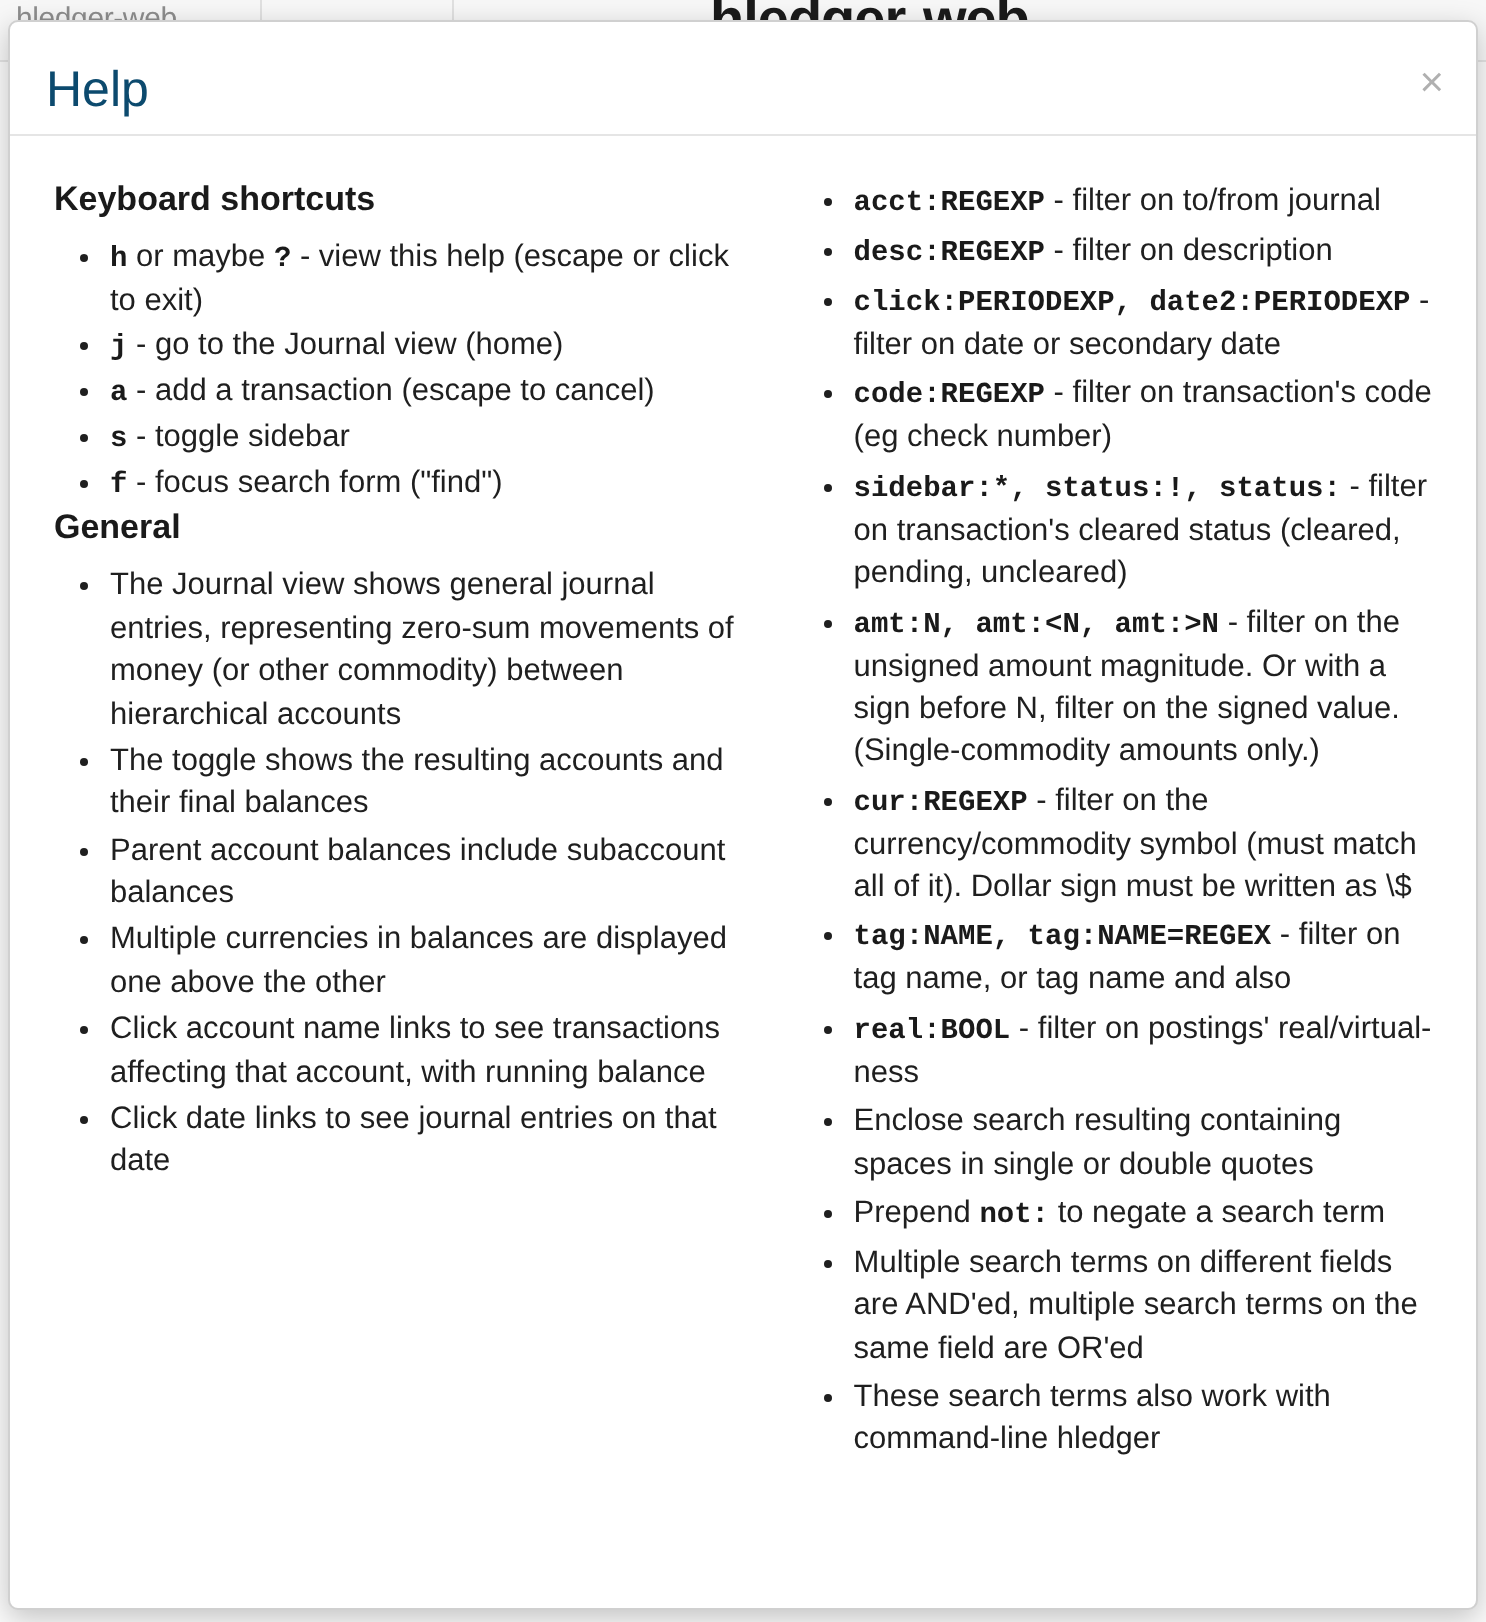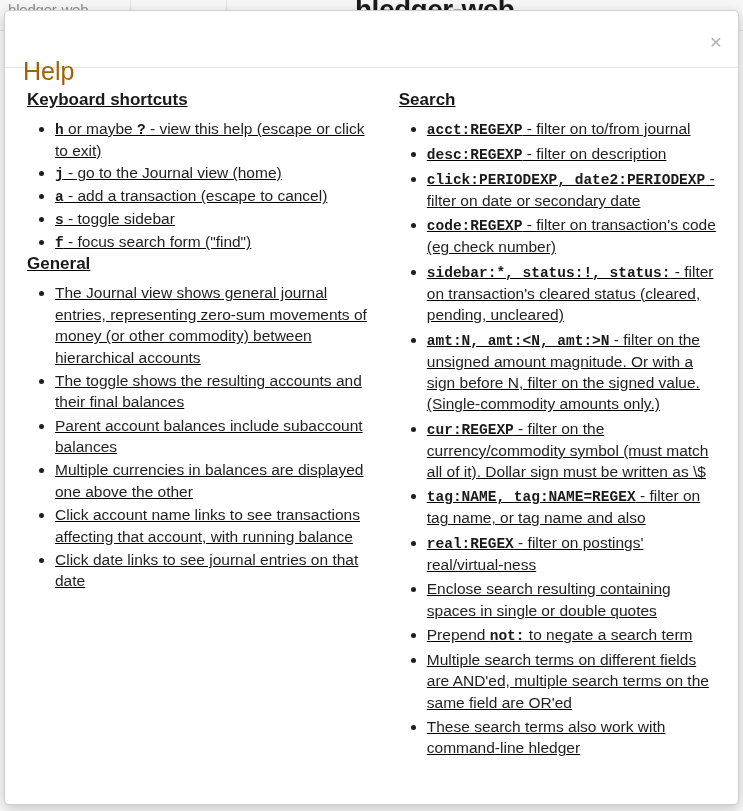--- a/index.html
+++ b/index.html
@@ -82,23 +82,22 @@
     position: relative;
     height: 57px;
     border-bottom: 1px solid #e5e5e5;
     box-sizing: border-box;
   }
   .modal-title {
     position: absolute;
     left: 18px;
     top: 22px;
     font-size: 25px;
-    color: #a16207;
+    color: #0c4a6e;
     line-height: 1;
-    margin-top: 26px;
   }
   .modal-close {
     position: absolute;
     right: 16px;
     top: 20px;
     font-size: 21px;
     color: #b0b0b0;
     line-height: 1;
     cursor: pointer;
     background: none;
@@ -106,21 +105,20 @@
     padding: 0;
     font-family: "Liberation Sans", sans-serif;
   }
   .modal-body {
     display: flex;
     padding: 22px 16px 10px 16px;
     box-sizing: border-box;
   }
   .col {
     box-sizing: border-box;
-    text-decoration: underline;
   }
   .col-left {
     width: 362px;
     padding-right: 6px;
   }
   .col-right {
     width: 355px;
     padding-left: 18px;
   }
   h4.section {
@@ -190,31 +188,30 @@
         <li>The Journal view shows general journal entries, representing zero-sum movements of money (or other commodity) between hierarchical accounts</li>
         <li>The toggle shows the resulting accounts and their final balances</li>
         <li>Parent account balances include subaccount balances</li>
         <li>Multiple currencies in balances are displayed one above the other</li>
         <li>Click account name links to see transactions affecting that account, with running balance</li>
         <li>Click date links to see journal entries on that date</li>
       </ul>
     </div>
 
     <div class="col col-right">
-      <h4 class="section">Search</h4>
       <ul class="helplist">
         <li><code>acct:REGEXP</code><span> - filter on to/from journal</span></li>
         <li><code>desc:REGEXP</code><span> - filter on description</span></li>
         <li><code>click:PERIODEXP, date2:PERIODEXP</code><span> - filter on date or secondary date</span></li>
         <li><code>code:REGEXP</code><span> - filter on transaction's code (eg check number)</span></li>
         <li><code>sidebar:*, status:!, status:</code><span> - filter on transaction's cleared status (cleared, pending, uncleared)</span></li>
         <li><code>amt:N, amt:&lt;N, amt:&gt;N</code><span> - filter on the unsigned amount magnitude. Or with a sign before N, filter on the signed value. (Single-commodity amounts only.)</span></li>
         <li><code>cur:REGEXP</code><span> - filter on the currency/commodity symbol (must match all of it). Dollar sign must be written as \$</span></li>
         <li><code>tag:NAME, tag:NAME=REGEX</code><span> - filter on tag name, or tag name and also</span></li>
-        <li><code>real:REGEX</code><span> - filter on postings' real/virtual-ness</span></li>
+        <li><code>real:BOOL</code><span> - filter on postings' real/virtual-ness</span></li>
         <li>Enclose search resulting containing spaces in single or double quotes</li>
         <li><span>Prepend </span><code>not:</code><span> to negate a search term</span></li>
         <li>Multiple search terms on different fields are AND'ed, multiple search terms on the same field are OR'ed</li>
         <li>These search terms also work with command-line hledger</li>
       </ul>
     </div>
 
   </div>
 </div>
 

